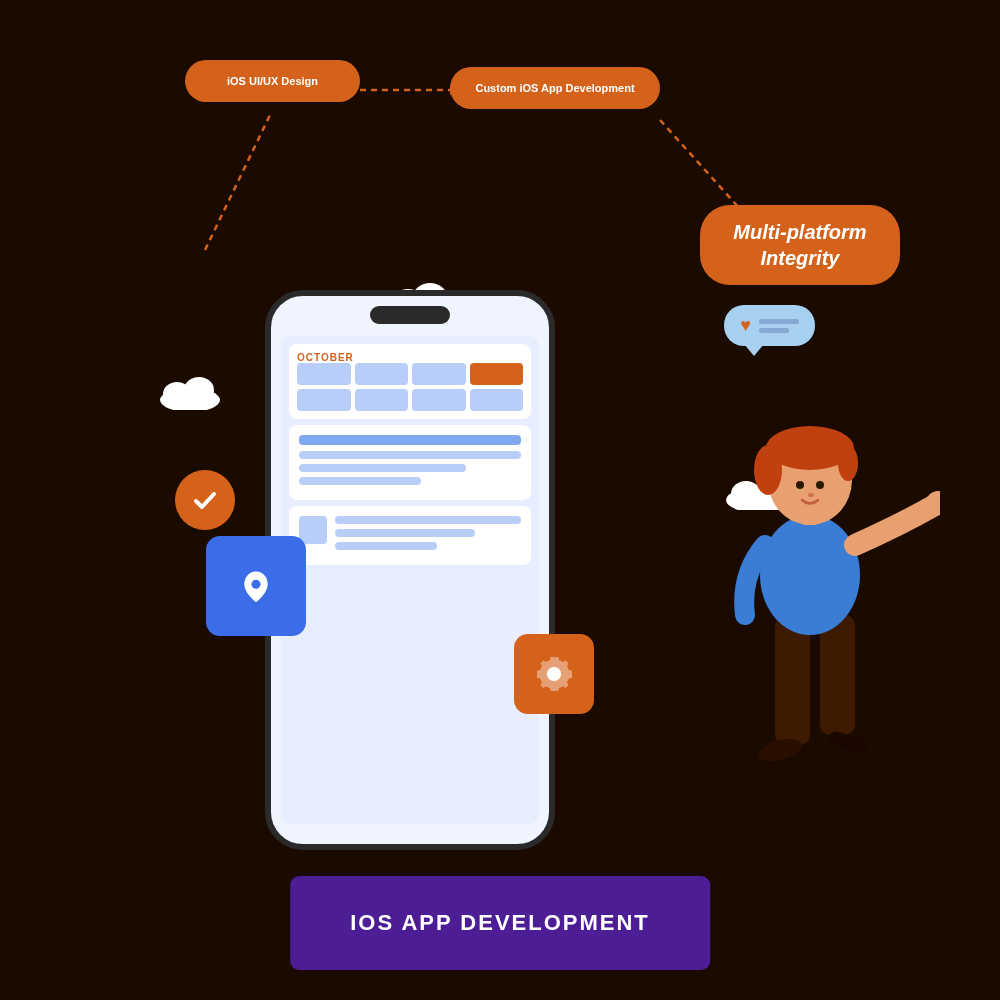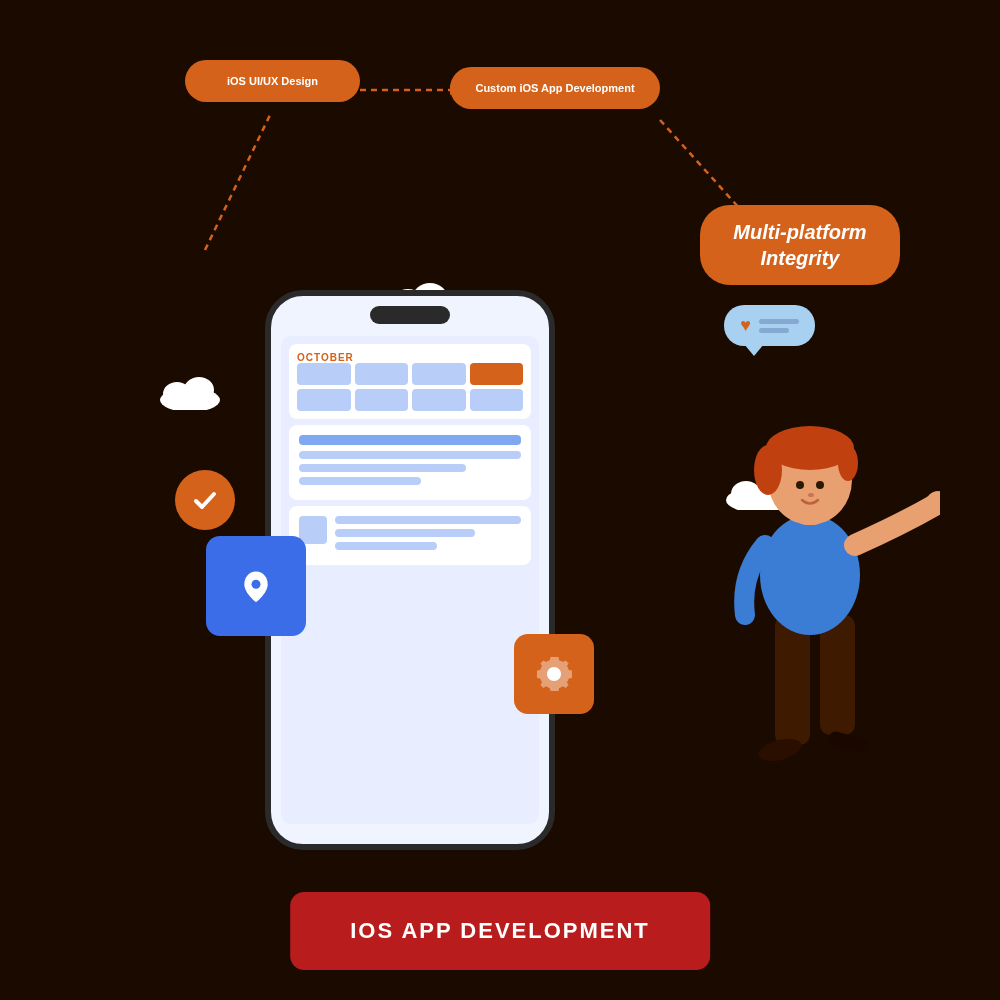--- a/index.html
+++ b/index.html
@@ -268,23 +268,23 @@
 
     .chat-line.w1 { width: 40px; }
     .chat-line.w2 { width: 30px; }
 
     
     .bottom-banner {
       position: absolute;
       bottom: 30px;
       left: 50%;
       transform: translateX(-50%);
-      background: #b91c1c;
-      border-radius: 14px;
-      padding: 26px 60px;
+      background: #4c1d95;
+      border-radius: 9px;
+      padding: 34px 60px;
       z-index: 20;
     }
 
     .bottom-title {
       color: white;
       font-size: 22px;
       font-weight: 900;
       letter-spacing: 2px;
       text-align: center;
       text-transform: uppercase;

